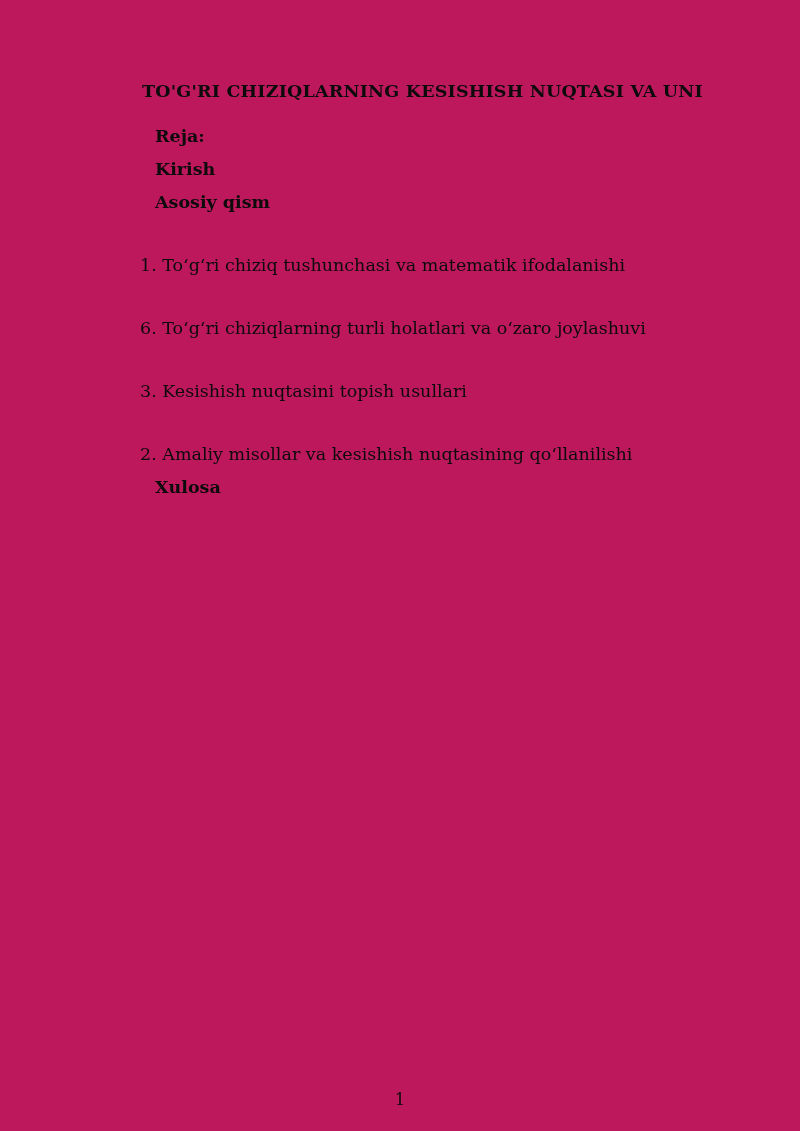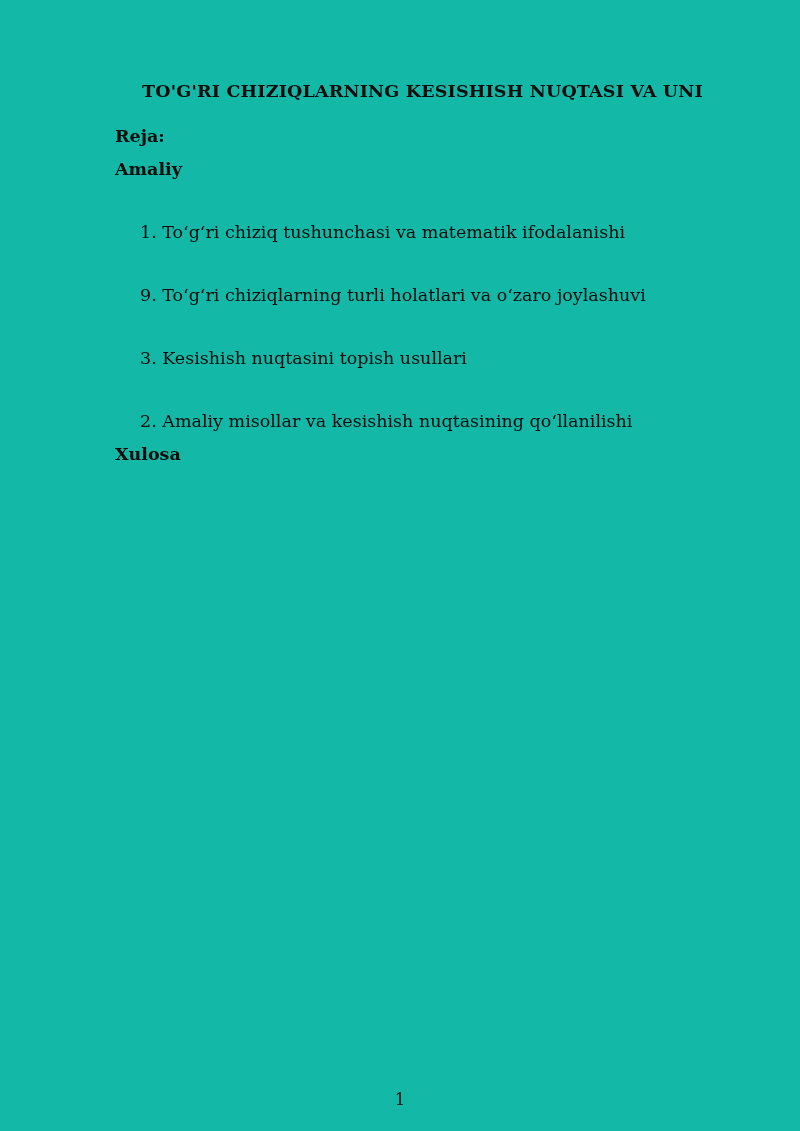--- a/index.html
+++ b/index.html
@@ -5,39 +5,40 @@
   * { margin: 0; padding: 0; box-sizing: border-box; }
   html, body { background: #ffffff; }
   body {
     font-family: "DejaVu Serif", "Liberation Serif", serif;
     color: #0b0b0b;
   }
   .page {
     position: relative;
     width: 800px;
     height: 1131px;
-    background: #14b8a6;
+    background: #be185d;
     overflow: hidden;
   }
   .content {
     position: absolute;
     top: 74px;
     left: 115px;
     right: 70px;
   }
   .doc-title {
     text-align: center;
     font-weight: bold;
     font-size: 17.5px;
     line-height: 34px;
     letter-spacing: 0.2px;
   }
   .para {
     font-size: 17.5px;
     line-height: 33px;
+    margin-left: 40px;
   }
   .bold { font-weight: bold; }
   .outline-item {
     font-size: 17.5px;
     line-height: 33px;
     padding-left: 25px;
     margin-top: 30px;
   }
   .page-number {
     position: absolute;
@@ -55,25 +56,26 @@
 <div class="page">
   <div class="content">
 
     <div class="doc-title">
       <div>TO'G'RI CHIZIQLARNING KESISHISH NUQTASI VA UNI</div>
     </div>
 
     <div class="spacer-after-title"></div>
 
     <div class="para bold">Reja:</div>
-    <div class="para bold">Amaliy</div>
+    <div class="para bold">Kirish</div>
+    <div class="para bold">Asosiy qism</div>
 
     <div class="outline">
       <div class="outline-item">1. To‘g‘ri chiziq tushunchasi va matematik ifodalanishi</div>
-      <div class="outline-item">9. To‘g‘ri chiziqlarning turli holatlari va o‘zaro joylashuvi</div>
+      <div class="outline-item">6. To‘g‘ri chiziqlarning turli holatlari va o‘zaro joylashuvi</div>
       <div class="outline-item">3. Kesishish nuqtasini topish usullari</div>
       <div class="outline-item">2. Amaliy misollar va kesishish nuqtasining qo‘llanilishi</div>
     </div>
 
     <div class="para bold">Xulosa</div>
 
   </div>
 
   <div class="page-number">1</div>
 </div>

